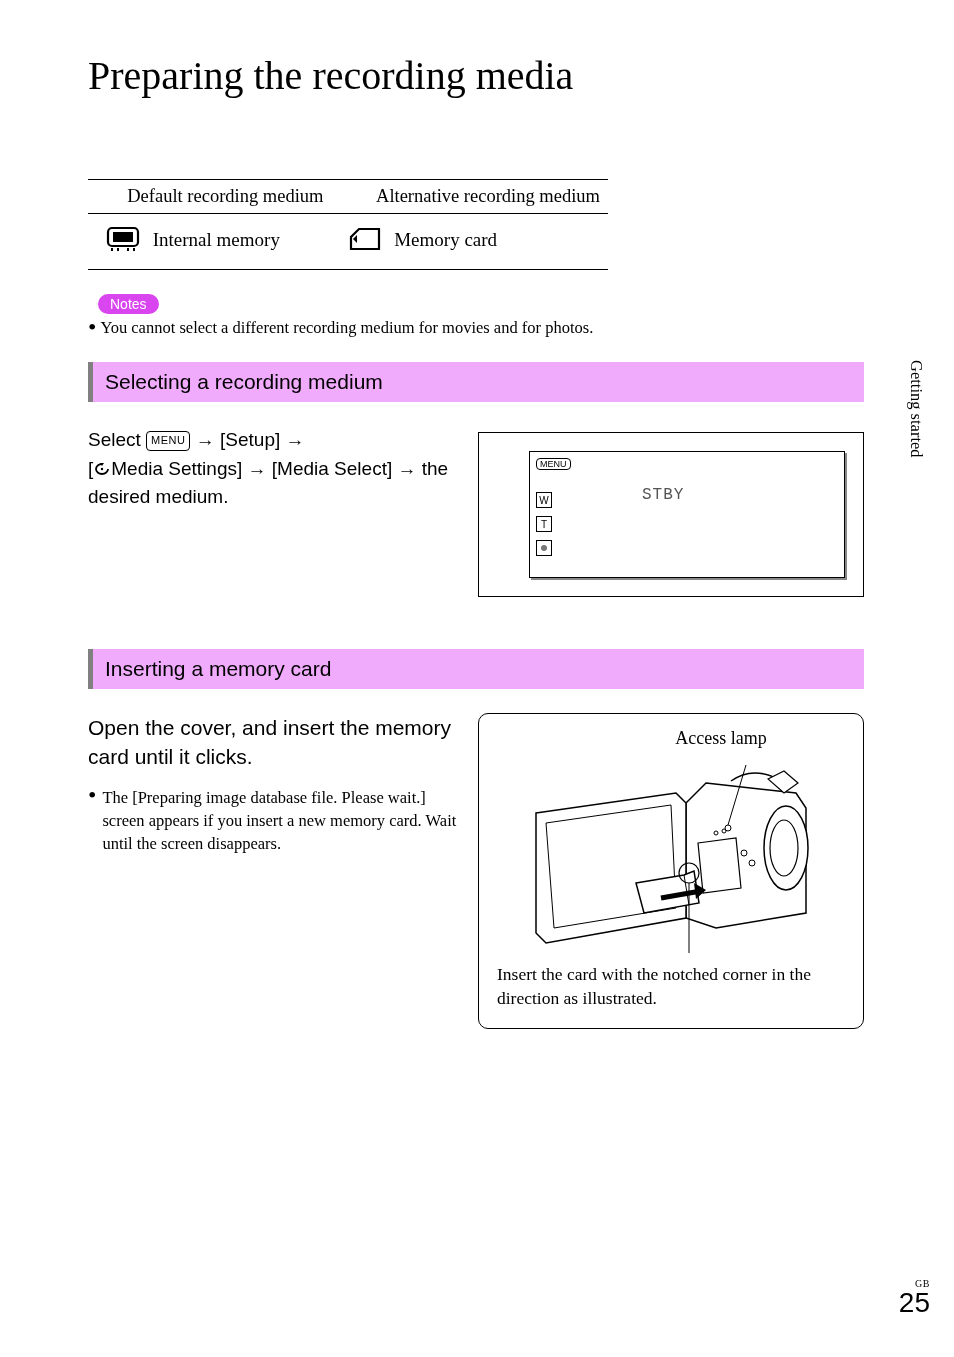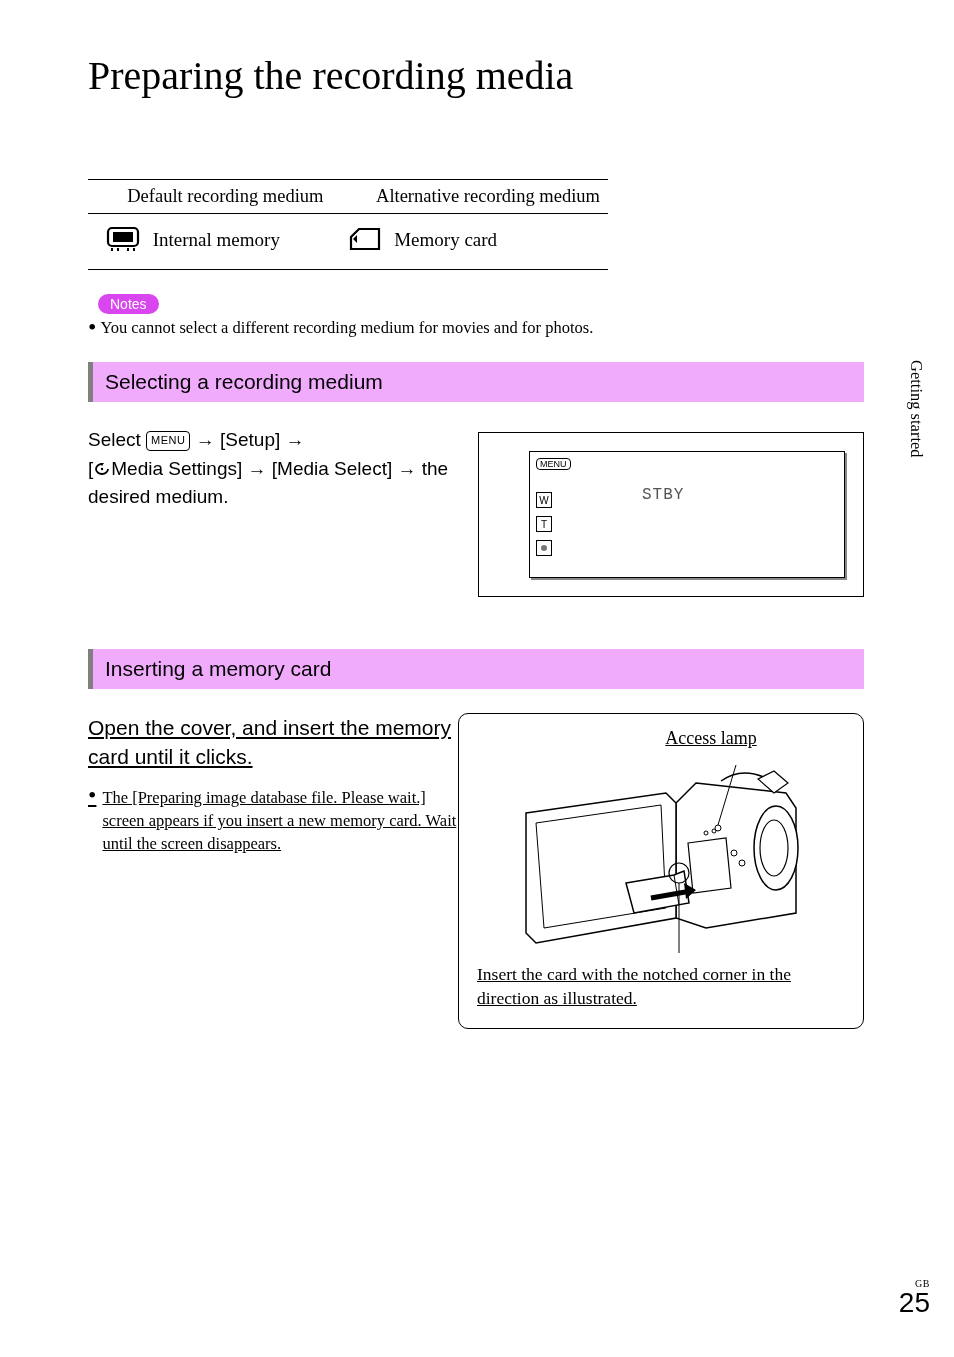--- a/index.html
+++ b/index.html
@@ -119,21 +119,21 @@
   }
   .stby { position:absolute; left:112px; top:8px; font-size:16px; letter-spacing:1px; font-family: Liberation Mono, monospace; color:#555;margin-top:26px;}
   .side-btn {
     position:absolute; left:6px;
     width:16px; height:16px;
     border:1px solid #000;
     font-size:10px; text-align:center;
     line-height:15px;
     font-family: Arial;
   }
-  .row3 { display:flex; align-items:flex-start;text-decoration:underline; }
+  .row3 { display:flex; gap:20px; align-items:flex-start; }
   .col-left { flex: 0 0 370px; }
   .sub-head {
     font-family: Arial, Helvetica, sans-serif;
     font-size: 21px;
     line-height:1.4;
     margin-bottom: 14px;
   }
   .bullet {
     font-size: 16.5px;
     line-height:1.4;

